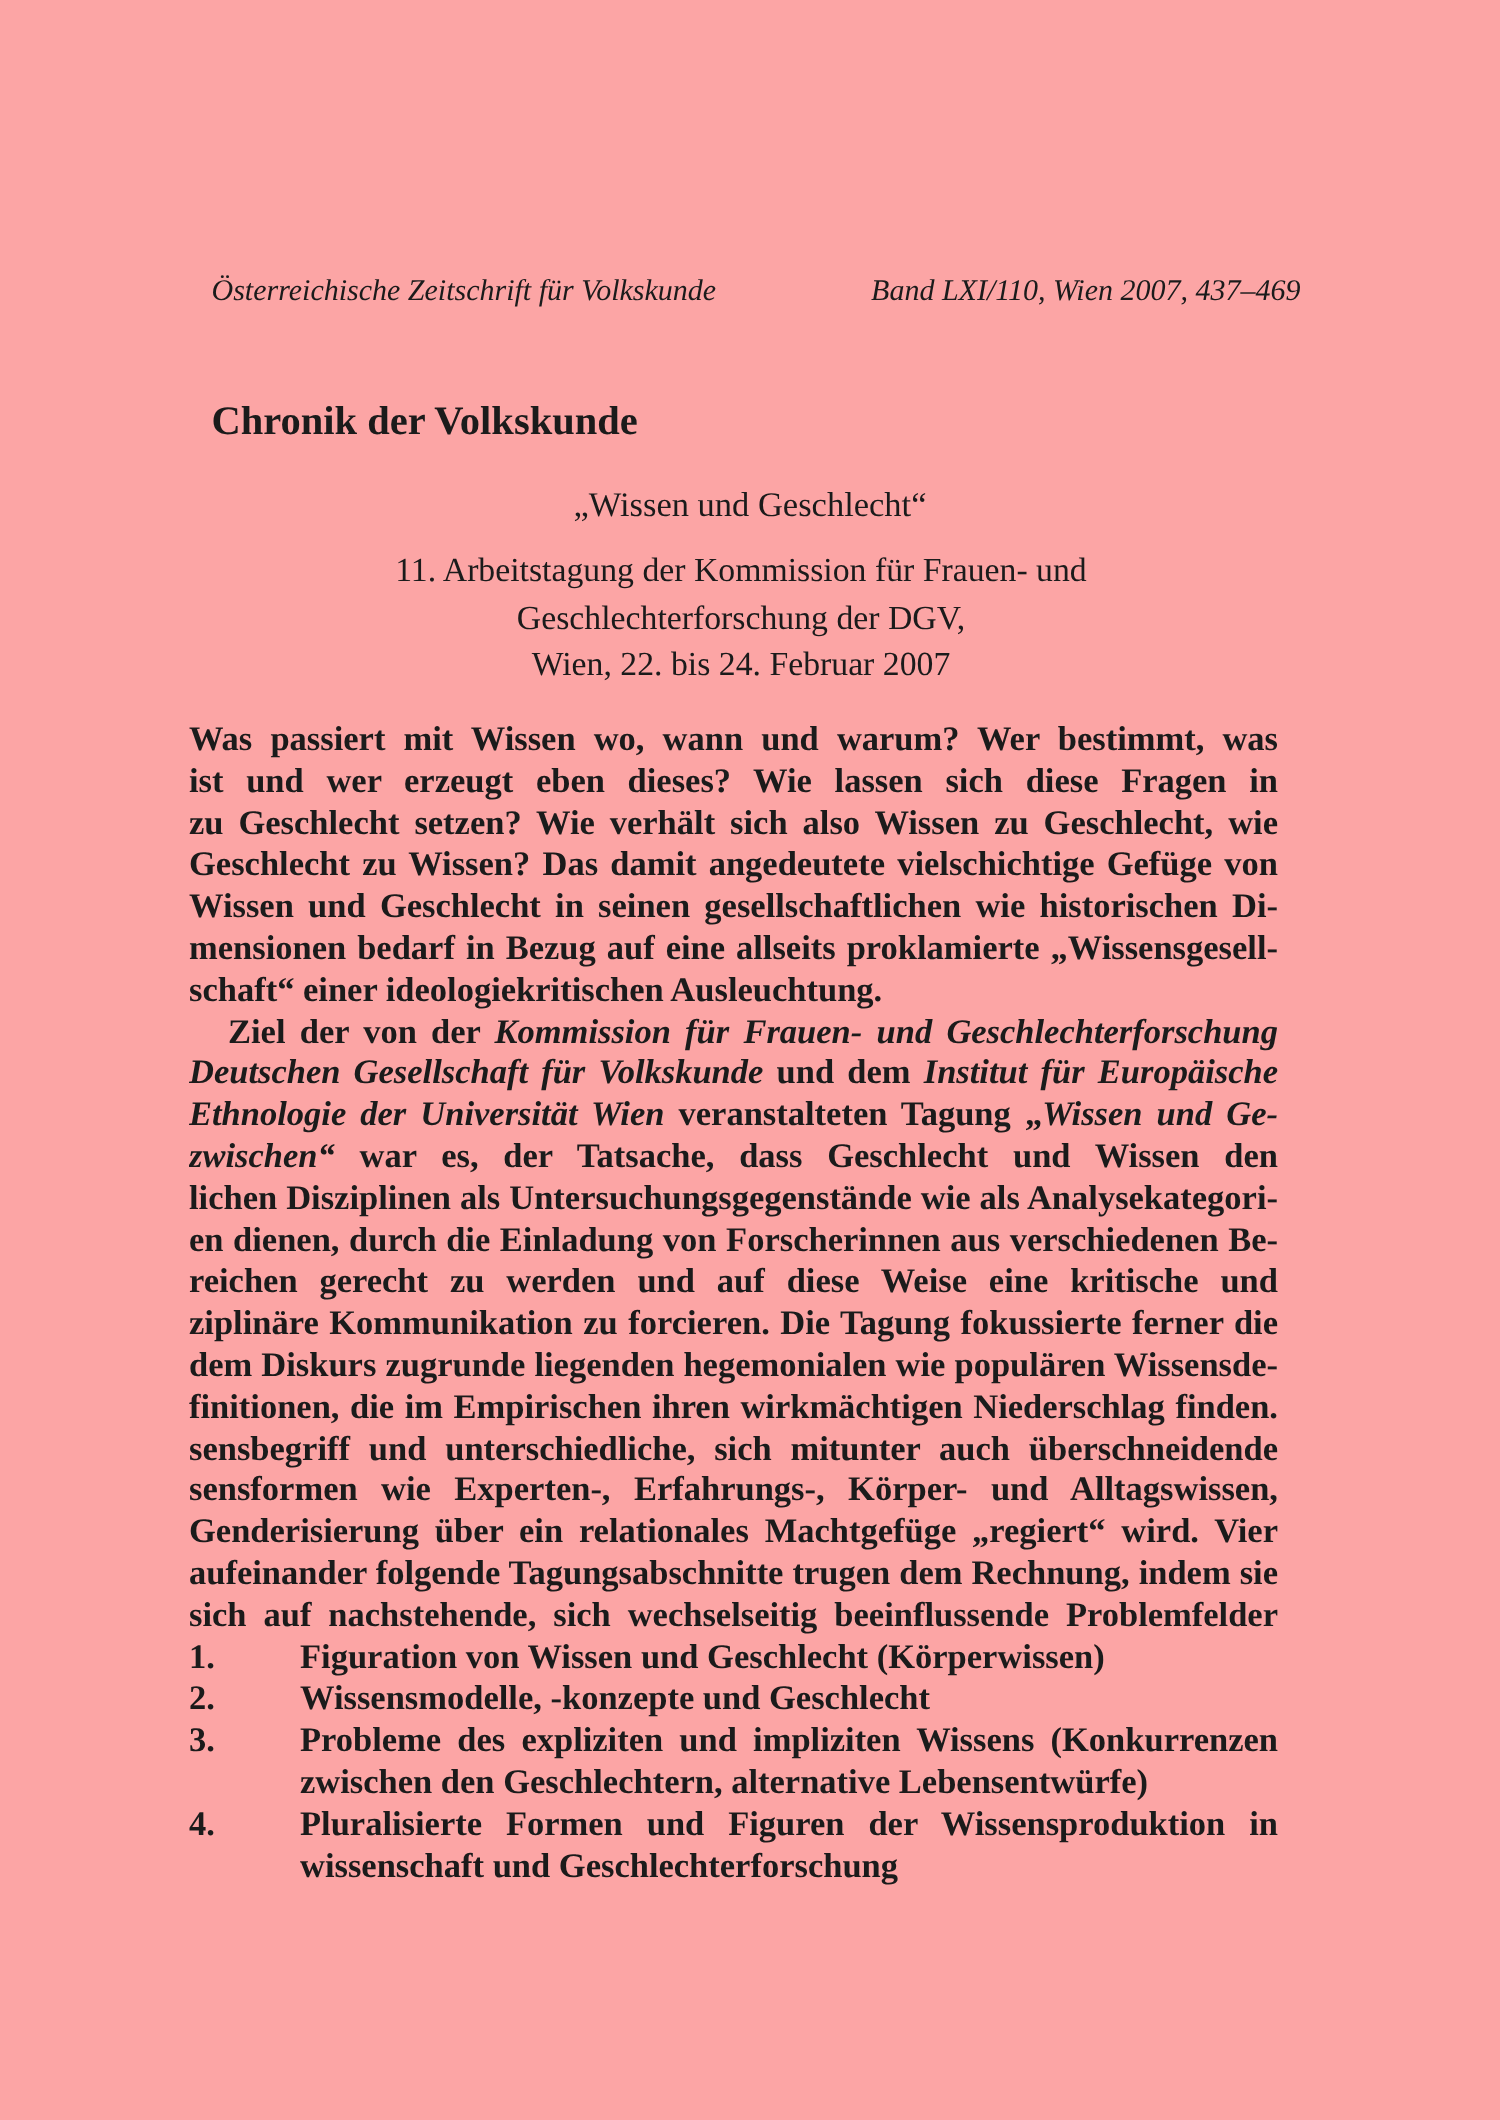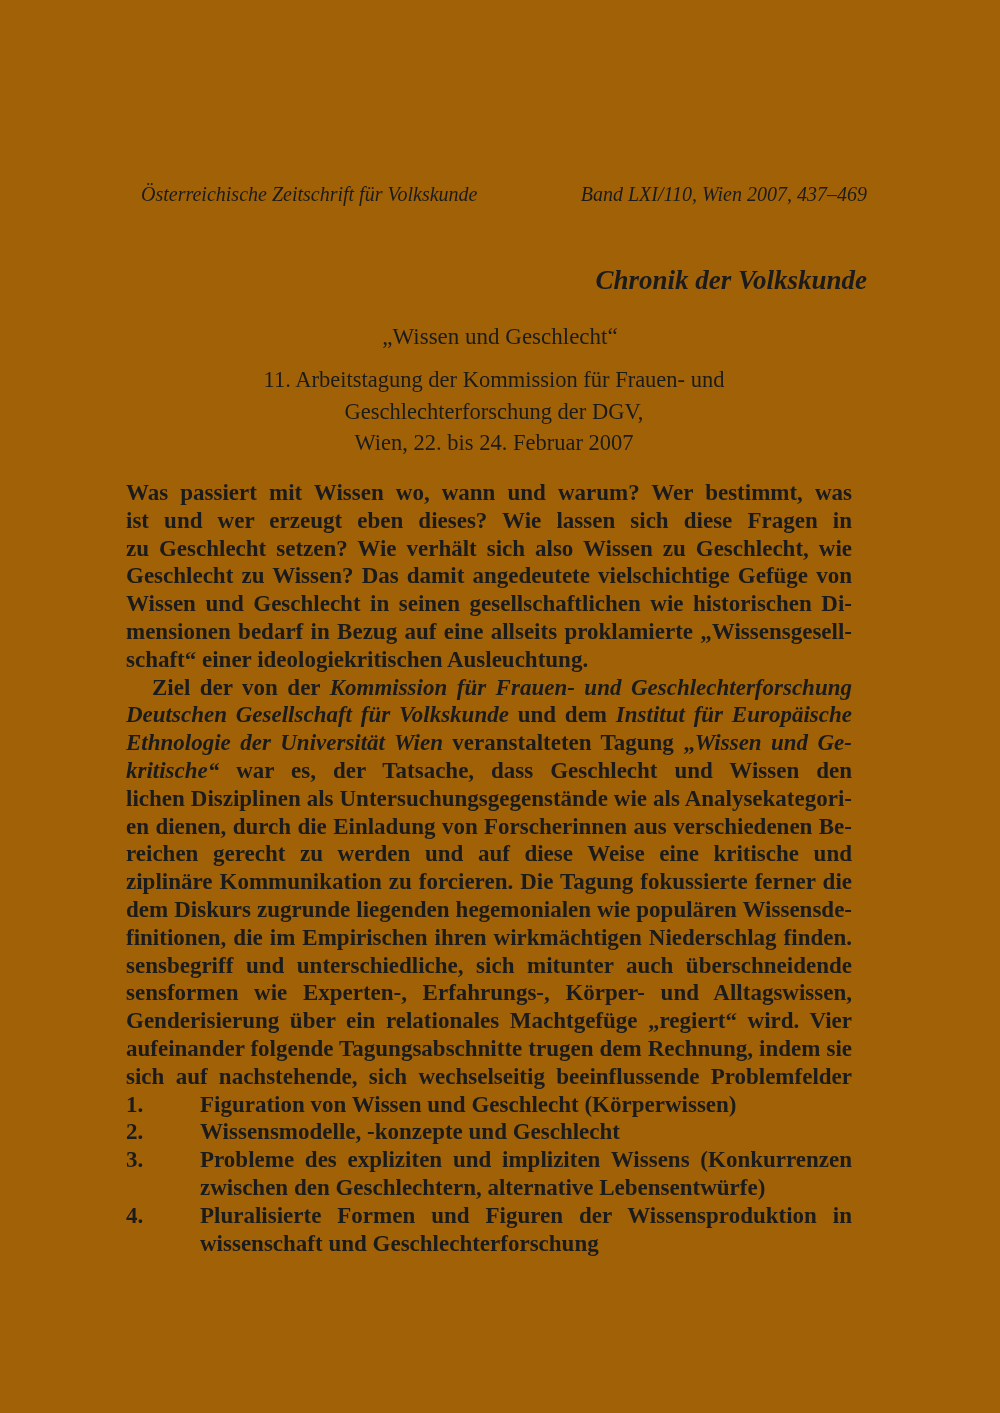--- a/index.html
+++ b/index.html
@@ -5,21 +5,21 @@
   html, body {
     margin: 0;
     padding: 0;
     background: #e8e8e8;
   }
   .page {
     position: relative;
     width: 1000px;
     height: 1413px;
     margin: 0 auto;
-    background: #a16207;
+    background: #fca5a5;
     color: #1b1b1b;
     font-family: "Liberation Serif", "DejaVu Serif", serif;
     overflow: hidden;
   }
   .running-head {
     position: absolute;
     left: 141px;
     top: 181px;
     width: 726px;
     display: flex;
@@ -27,25 +27,24 @@
     font-style: italic;
     font-size: 20px;
     line-height: 26px;
   }
   .section-title {
     position: absolute;
     left: 141px;
     top: 264px;
     width: 726px;
     margin: 0;
-    text-align: right;
+    text-align: left;
     font-size: 27px;
     font-weight: bold;
     line-height: 32px;
-    font-style: italic;
   }
   .article-title {
     position: absolute;
     left: 137px;
     top: 323px;
     width: 726px;
     margin: 0;
     text-align: center;
     font-size: 23px;
     font-weight: normal;
@@ -122,21 +121,21 @@
         <div class="line just"><span>zu Geschlecht setzen? Wie verhält sich also Wissen zu Geschlecht, wie</span></div>
         <div class="line just"><span>Geschlecht zu Wissen? Das damit angedeutete vielschichtige Gefüge von</span></div>
         <div class="line just"><span>Wissen und Geschlecht in seinen gesellschaftlichen wie historischen Di-</span></div>
         <div class="line just"><span>mensionen bedarf in Bezug auf eine allseits proklamierte „Wissensgesell-</span></div>
         <div class="line"><span>schaft“ einer ideologiekritischen Ausleuchtung.</span></div>
       </div>
       <div>
         <div class="line just indent"><span>Ziel der von der </span><span class="it">Kommission für Frauen- und Geschlechterforschung der</span></div>
         <div class="line just"><span class="it">Deutschen Gesellschaft für Volkskunde</span><span> und dem </span><span class="it">Institut für Europäische</span></div>
         <div class="line just"><span class="it">Ethnologie der Universität Wien</span><span> veranstalteten Tagung „</span><span class="it">Wissen und Ge-</span></div>
-        <div class="line just"><span class="it">kritische“</span><span> war es, der Tatsache, dass Geschlecht und Wissen den unterschied-</span></div>
+        <div class="line just"><span class="it">zwischen“</span><span> war es, der Tatsache, dass Geschlecht und Wissen den unterschied-</span></div>
         <div class="line just"><span>lichen Disziplinen als Untersuchungsgegenstände wie als Analysekategori-</span></div>
         <div class="line just"><span>en dienen, durch die Einladung von Forscherinnen aus verschiedenen Be-</span></div>
         <div class="line just"><span>reichen gerecht zu werden und auf diese Weise eine kritische und interdis-</span></div>
         <div class="line just"><span>ziplinäre Kommunikation zu forcieren. Die Tagung fokussierte ferner die</span></div>
         <div class="line just"><span>dem Diskurs zugrunde liegenden hegemonialen wie populären Wissensde-</span></div>
         <div class="line just"><span>finitionen, die im Empirischen ihren wirkmächtigen Niederschlag finden.</span></div>
         <div class="line just"><span>sensbegriff und unterschiedliche, sich mitunter auch überschneidende Wis-</span></div>
         <div class="line just"><span>sensformen wie Experten-, Erfahrungs-, Körper- und Alltagswissen, deren</span></div>
         <div class="line just"><span>Genderisierung über ein relationales Machtgefüge „regiert“ wird. Vier</span></div>
         <div class="line just"><span>aufeinander folgende Tagungsabschnitte trugen dem Rechnung, indem sie</span></div>

